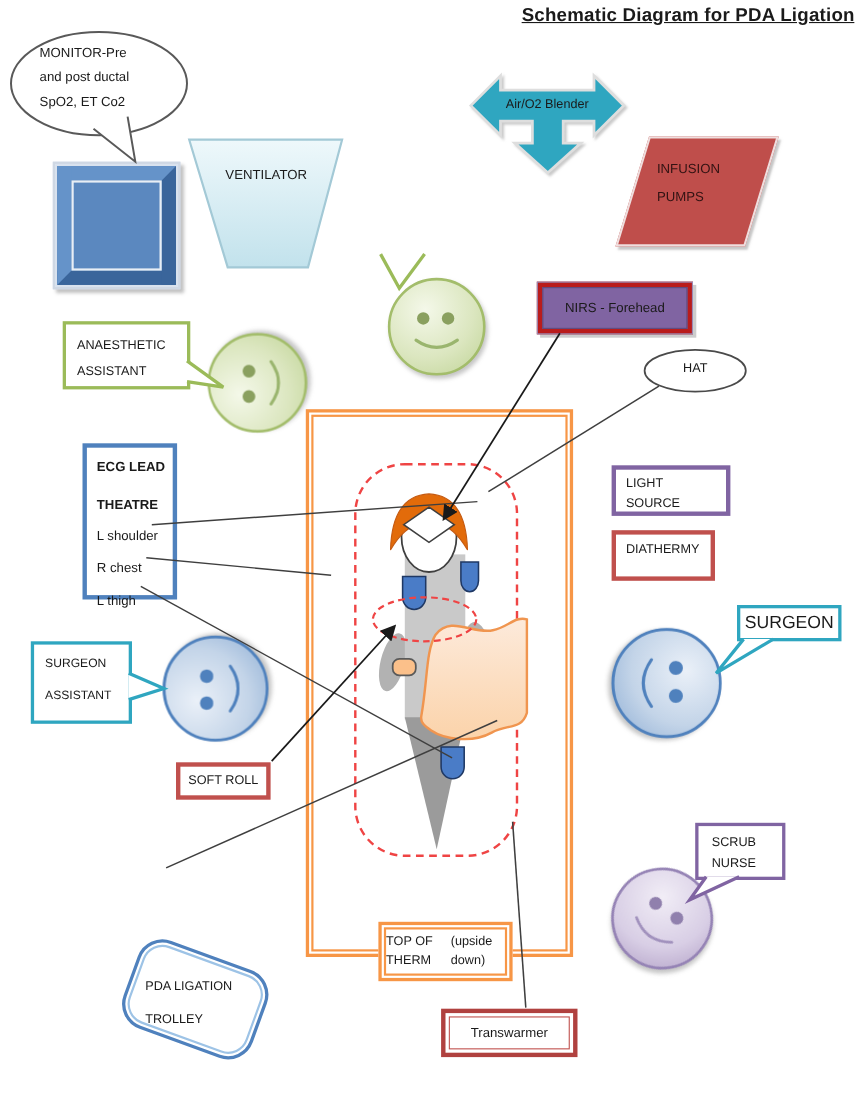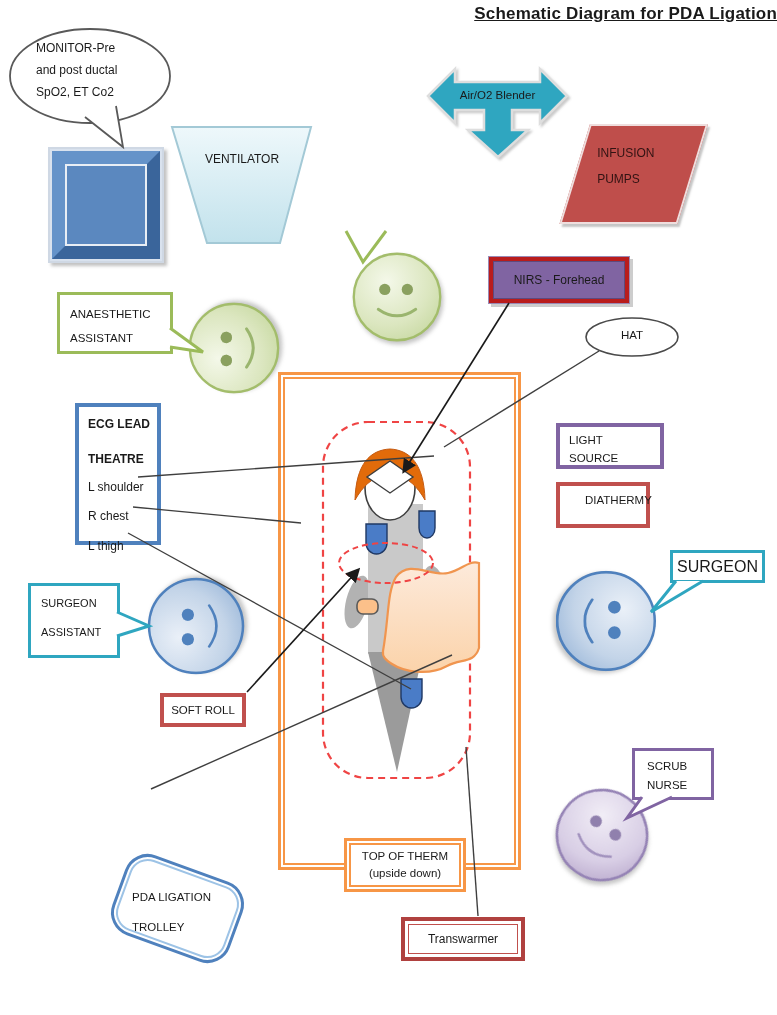--- a/index.html
+++ b/index.html
@@ -45,37 +45,37 @@
 
   
   #ecgbox{left:75px;top:403px;width:86px;height:142px;border:4px solid var(--blue);
           padding:9px 0 0 9px;font-size:12px;}
   #ecgbox .h{font-weight:bold;}
   #ecgbox .h1{margin-bottom:18px;} #ecgbox .h2{margin-bottom:11px;}
   #ecgbox .it{margin-bottom:13px;}
   #lightsource{left:556px;top:423px;width:108px;height:46px;border:4px solid var(--purple);
           padding:4px 0 0 9px;line-height:18px;}
   #diathermy{left:556px;top:482px;width:94px;height:46px;border:4px solid var(--red);
-          padding:6px 0 0 25px;}
+          padding:6px 0 0 9px;}
   #softroll{left:160px;top:693px;width:86px;height:34px;border:4px solid var(--red);}
   #bubblewrap{left:44px;top:787px;width:106px;height:42px;border:4px solid var(--red);font-size:12px;}
 
   
   #nirs{left:488px;top:256px;width:140px;height:46px;background:#b91c1c;border:1px solid #9a8ab5;
         box-shadow:3px 3px 0 #cdcdcd;}
   #nirs .fill{position:absolute;inset:4px;background:var(--purple);border:1px solid #5e4a7d;
         display:flex;align-items:center;justify-content:center;font-size:12px;}
 
   
   #table-outer{left:278px;top:372px;width:243px;height:498px;border:3px solid var(--orange);box-sizing:border-box;}
   #table-inner{position:absolute;inset:2px;border:2px solid var(--orange);}
 
   
   #toptherm{left:344px;top:838px;width:122px;height:54px;border:3px solid var(--orange);background:#fff;box-sizing:border-box;}
-  #toptherm .in{position:absolute;inset:2px;border:2px solid var(--orange);display:flex;flex-direction:column;
+  #toptherm .in{position:absolute;inset:2px;border:2px solid var(--orange);display:flex;flex-direction:row;
         align-items:center;justify-content:center;line-height:17px;font-size:11.5px;}
   #transwarmer{left:401px;top:917px;width:124px;height:44px;border:4px solid #b0413f;background:#fff;box-sizing:border-box;}
   #transwarmer .in{position:absolute;inset:3px;border:1.5px solid var(--red);display:flex;
         align-items:center;justify-content:center;font-size:12px;}
 
   
   #theatre{left:548px;top:898px;width:150px;height:88px;border:2px solid #4a5e28;
         background:linear-gradient(#cfe0a2,#7f9a44);box-shadow:4px 4px 2px rgba(130,130,130,.6);}
   #theatre .txt{position:absolute;left:11px;top:50px;font-size:12px;}
 

